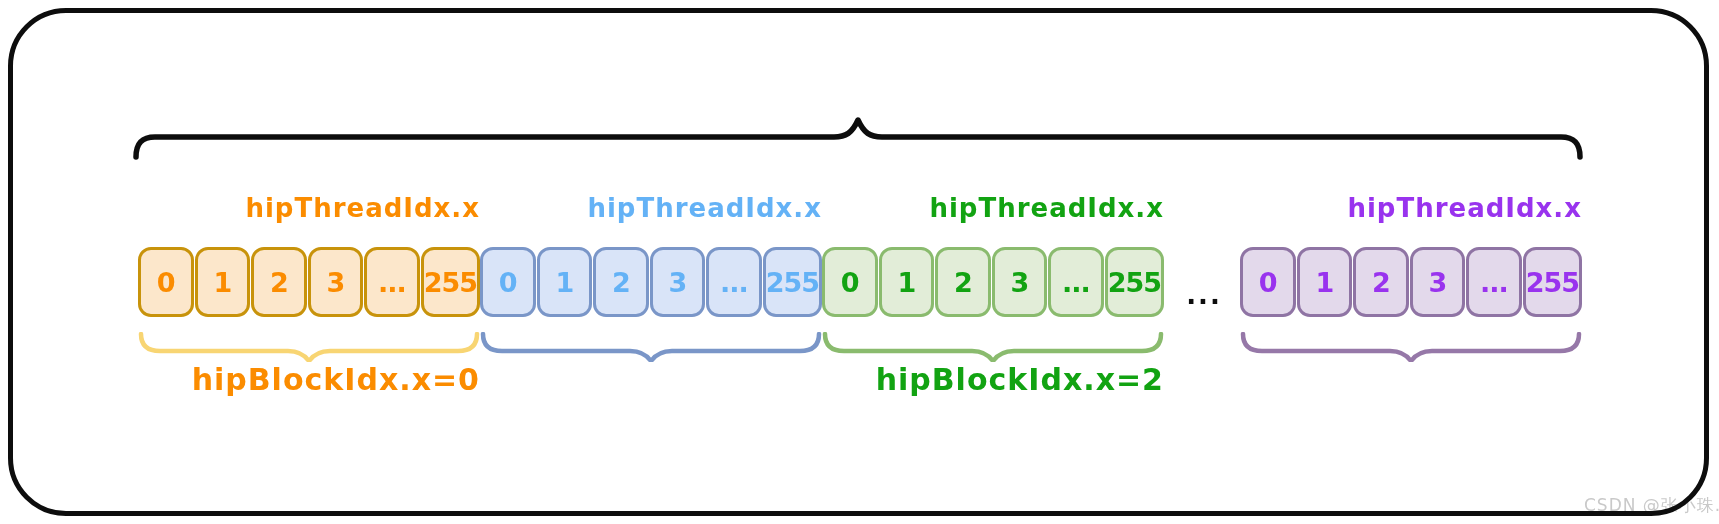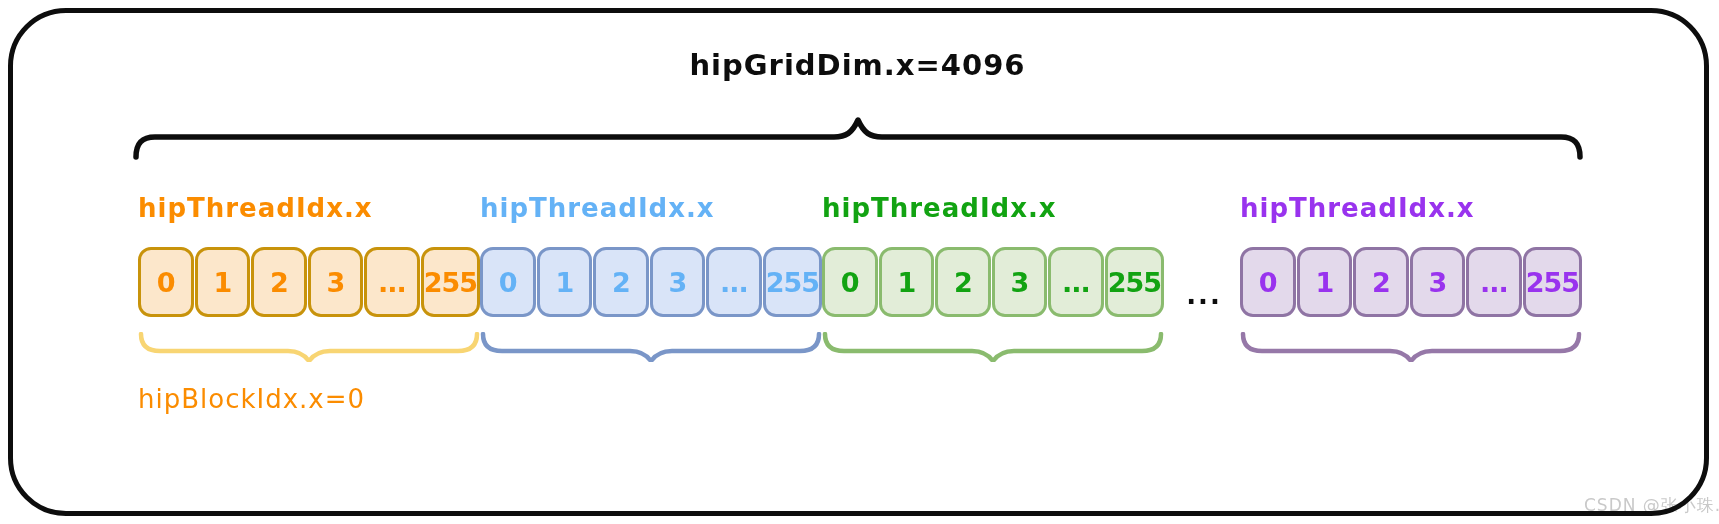--- a/index.html
+++ b/index.html
@@ -35,21 +35,21 @@
   .grid-brace{
     position:absolute;
     left:133px;top:106px;
     width:1450px;height:54px;
   }
   .grid-brace path{fill:none;stroke:#0d0d0d;stroke-width:5.5;stroke-linecap:round;stroke-linejoin:round;}
   .group{
     position:absolute;
     top:192px;
     width:342px;
-    display:flex;flex-direction:column;align-items:flex-start;
+    display:flex;flex-direction:column;align-items:flex-end;
   }
   .group.g0{left:138px;}
   .group.g1{left:480px;}
   .group.g2{left:822px;}
   .group.g3{left:1240px;}
   .thread-label{
     font-size:26px;font-weight:bold;
     color:var(--txt);
     height:32px;line-height:32px;
     letter-spacing:1px;
@@ -70,22 +70,21 @@
     font-size:27px;font-weight:bold;
     color:var(--txt);
     letter-spacing:-1px;
   }
   .block-brace{
     margin-top:15px;
     width:342px;height:30px;
   }
   .block-brace path{fill:none;stroke:var(--brace);stroke-width:4.5;stroke-linecap:round;stroke-linejoin:round;}
   .block-label{
-    margin-top:22px;
-    font-size:26px;font-weight:normal;
+    font-size:30px;font-weight:bold;
     color:var(--txt);
     letter-spacing:1px;
   }
   .group-separator{
     position:absolute;
     left:1170px;top:250px;
     width:68px;height:64px;
     display:flex;align-items:flex-end;justify-content:center;
     padding-bottom:4px;box-sizing:border-box;
     font-size:26px;font-weight:bold;color:#0d0d0d;
@@ -94,21 +93,20 @@
 </style>
 </head>
 <body>
 
 <div class="canvas">
 
   <div class="watermark">CSDN @张小珠.</div>
 
   <div class="outer-frame"></div>
 
-  <div class="grid-title">hipGridDim.x=4096</div>
 
   <svg class="grid-brace" viewBox="0 0 1450 54" preserveAspectRatio="none">
     <path d="M3,51 C3,37 9,31 22,31 L701,31 C713,31 719,27 725,14 C731,27 737,31 749,31 L1428,31 C1441,31 1447,37 1447,51"></path>
   </svg>
 
   <div class="group g0" style="--txt: #fb8c00; --border: #c8930b; --fill: #fce7cb; --brace: #f8d573;">
     <div class="thread-label">hipThreadIdx.x</div>
     <div class="cells">
       <div class="cell">0</div>
       <div class="cell">1</div>
@@ -144,20 +142,21 @@
       <div class="cell">0</div>
       <div class="cell">1</div>
       <div class="cell">2</div>
       <div class="cell">3</div>
       <div class="cell">...</div>
       <div class="cell">255</div>
     </div>
     <svg class="block-brace" viewBox="0 0 342 30" preserveAspectRatio="none">
       <path d="M3,2 C3,13 9,19 22,19 L150,19 C160,19 166,22 171,29 C176,22 182,19 192,19 L320,19 C333,19 339,13 339,2"></path>
     </svg>
+    <div class="block-label">hipBlockIdx.x=2</div>
   </div>
 
   <div class="group-separator">...</div>
 
   <div class="group g3" style="--txt: #9933ee; --border: #8f74a4; --fill: #e3d9eb; --brace: #9678a8;">
     <div class="thread-label">hipThreadIdx.x</div>
     <div class="cells">
       <div class="cell">0</div>
       <div class="cell">1</div>
       <div class="cell">2</div>

